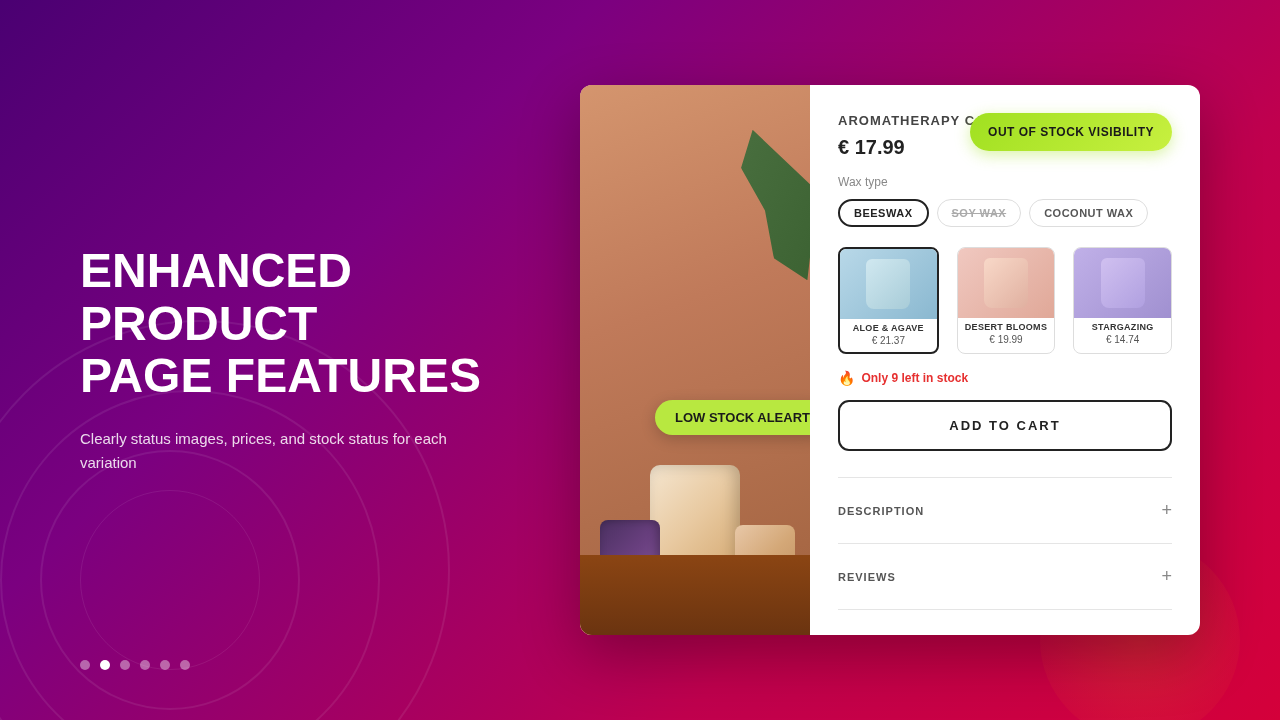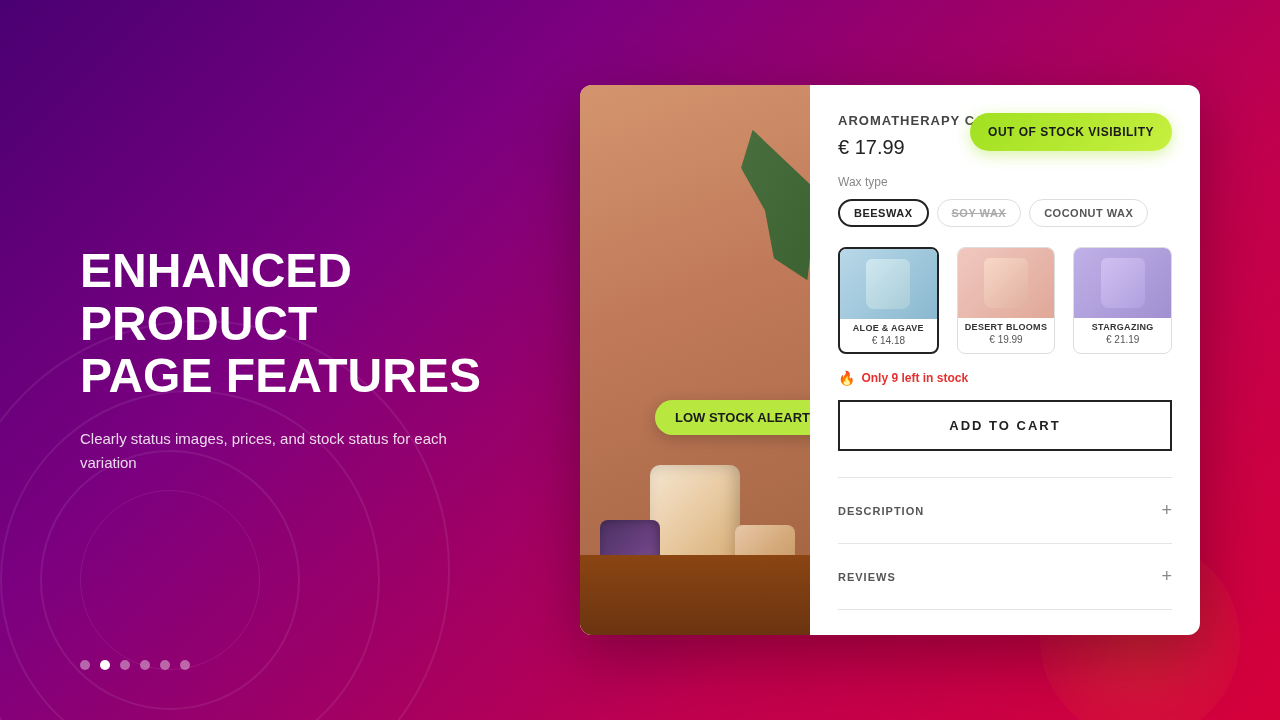--- a/index.html
+++ b/index.html
@@ -219,21 +219,21 @@
     .product-name {
       font-size: 13px;
       font-weight: 600;
       color: #444;
       letter-spacing: 1px;
       text-transform: uppercase;
       margin-bottom: 8px;
     }
     .product-price {
       font-size: 20px;
-      font-weight: 400;
+      font-weight: 700;
       color: #222;
       margin-bottom: 16px;
     }
 
     
     .oos-badge {
       position: absolute;
       top: 28px;
       right: 28px;
       background: linear-gradient(135deg, #a0e020, #c8f040);
@@ -284,20 +284,21 @@
       text-decoration-color: #aaa;
     }
 
     
     .scent-section {
       margin-bottom: 16px;
     }
     .scent-options {
       display: flex;
       gap: 18px;
+      justify-content: flex-end;
     }
     .scent-card {
       flex: 1;
       border: 1.5px solid #ddd;
       border-radius: 8px;
       overflow: hidden;
       cursor: pointer;
     }
     .scent-card.selected {
       border: 2px solid #222;
@@ -362,21 +363,21 @@
       width: 100%;
       padding: 16px;
       border: 2.5px solid #222;
       background: white;
       color: #222;
       font-size: 13px;
       font-weight: 800;
       letter-spacing: 2px;
       text-transform: uppercase;
       cursor: pointer;
-      border-radius: 0;
+      border-radius: 11px;
       margin-bottom: 16px;
     }
 
     
     .divider {
       border: none;
       border-top: 1px solid #e5e5e5;
       margin: 10px 0;
     }
 
@@ -464,37 +465,37 @@
 
     
     <div class="scent-section">
       <div class="scent-options">
 
         <div class="scent-card selected">
           <div class="scent-image scent-img-aloe">
             <div class="scent-jar-mini jar-aloe"></div>
           </div>
           <div class="scent-name">ALOE &amp; AGAVE</div>
-          <div class="scent-price">€ 14.18</div>
+          <div class="scent-price">€ 21.37</div>
         </div>
 
         <div class="scent-card">
           <div class="scent-image scent-img-desert">
             <div class="scent-jar-mini jar-desert"></div>
           </div>
           <div class="scent-name">DESERT BLOOMS</div>
           <div class="scent-price">€ 19.99</div>
         </div>
 
         <div class="scent-card">
           <div class="scent-image scent-img-star">
             <div class="scent-jar-mini jar-star"></div>
           </div>
           <div class="scent-name">STARGAZING</div>
-          <div class="scent-price">€ 21.19</div>
+          <div class="scent-price">€ 14.74</div>
         </div>
 
       </div>
     </div>
 
     
     <div class="stock-warning">
       <span class="fire-icon">🔥</span>
       <span>Only 9 left in stock</span>
     </div>

